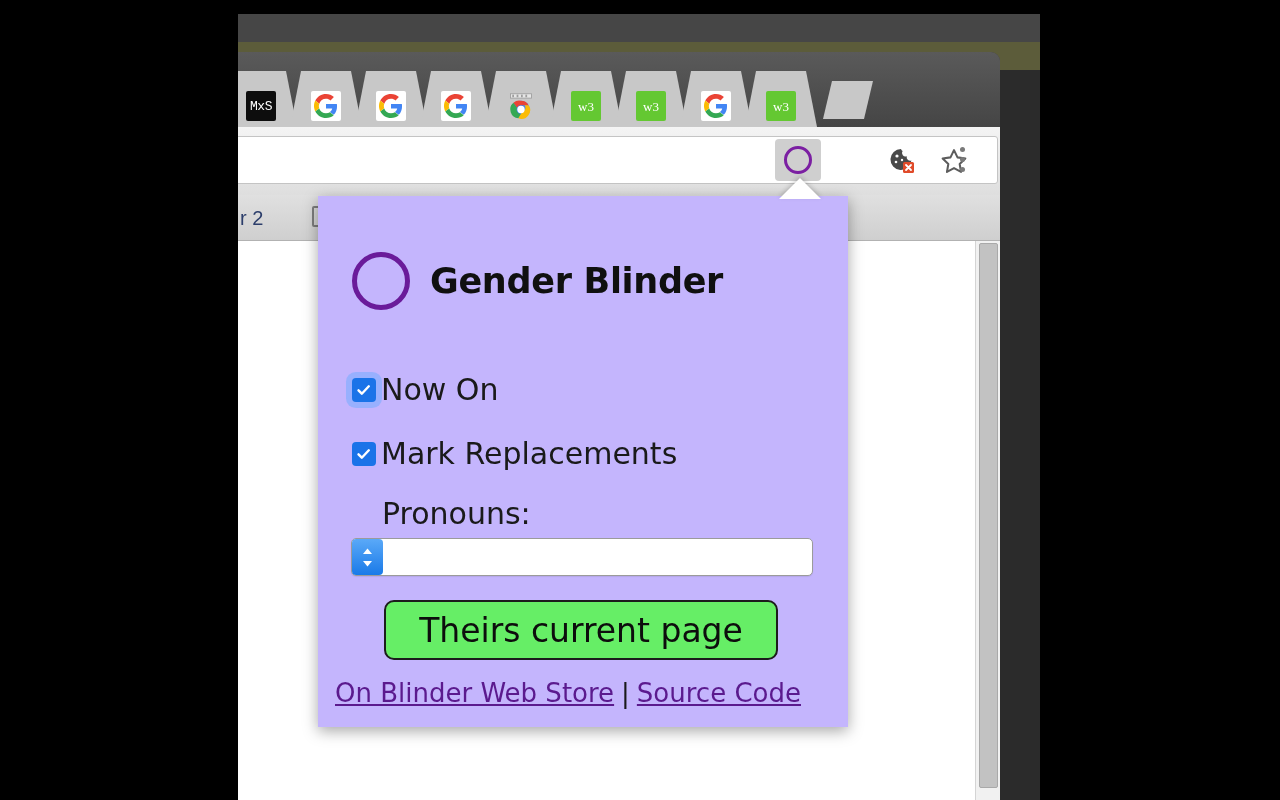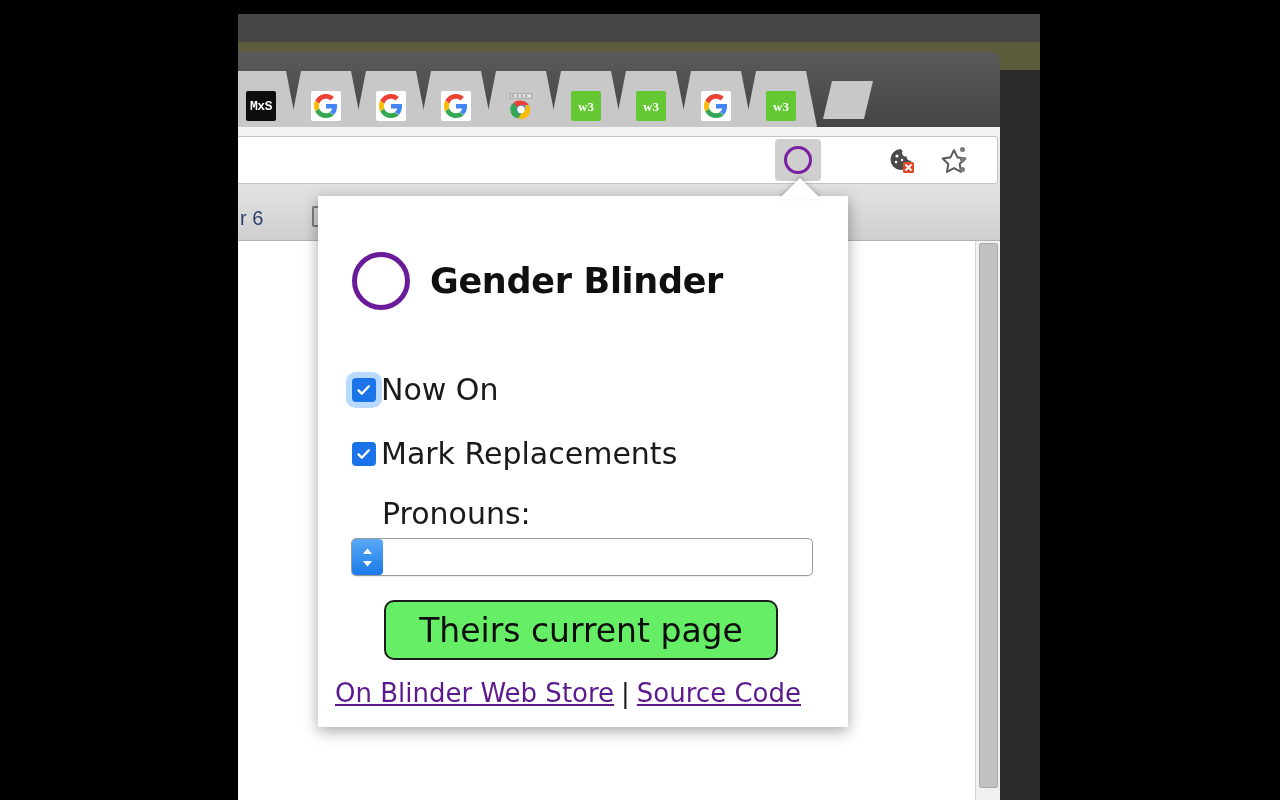--- a/index.html
+++ b/index.html
@@ -69,21 +69,21 @@
     position: absolute;
     left: 50%;
     top: 20px;
     transform: translateX(-50%);
     width: 30px; height: 30px;
     border-radius: 2px;
     display: flex;
     align-items: center;
     justify-content: center;
     font-size: 13px;
-    font-weight: bold;
+    font-weight: normal;
     line-height: 1;
     overflow: hidden;
   }
   .fav-mxs {
     background: #0d0d0d;
     color: #ffffff;
     font-family: "Liberation Mono", monospace;
     font-size: 12px;
     letter-spacing: -0.5px;
   }
@@ -227,21 +227,21 @@
     border-left: 21px solid transparent;
     border-right: 21px solid transparent;
     border-bottom: 21px solid #ffffff;
     z-index: 40;
     filter: drop-shadow(0 -2px 2px rgba(0,0,0,0.18));
   }
   .popup {
     position: absolute;
     left: 318px; top: 196px;
     width: 530px; height: 531px;
-    background: #ffffff;
+    background: #c4b5fd;
     box-shadow: 0 4px 14px rgba(0,0,0,0.35);
     z-index: 30;
     box-sizing: border-box;
     font-family: "DejaVu Sans", sans-serif;
   }
 
   .popup-header {
     position: absolute;
     left: 34px; top: 56px;
     display: flex;
@@ -583,21 +583,21 @@
       </div>
 
       <div class="menu-dots">
         <i></i>
         <i></i>
         <i></i>
       </div>
     </div>
 
     <div class="bookmarkbar">
-      <span class="bm-text">r 6</span>
+      <span class="bm-text">r 2</span>
       <span class="bm-folder"></span>
     </div>
 
     <div class="page-viewport">
       <div class="page-scrollbar">
         <div class="thumb"></div>
       </div>
     </div>
   </div>
 

